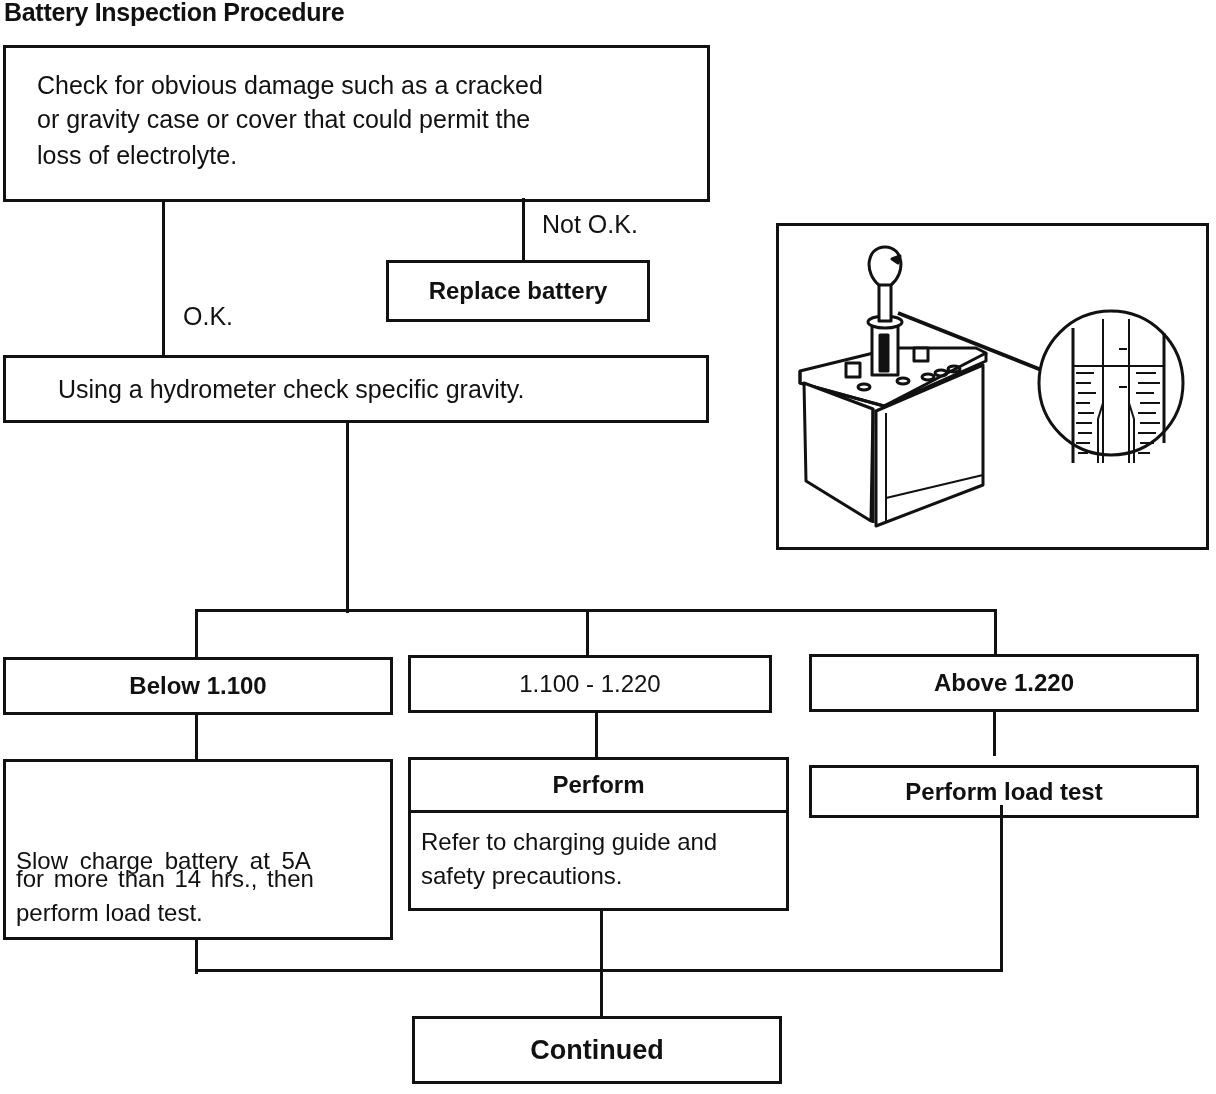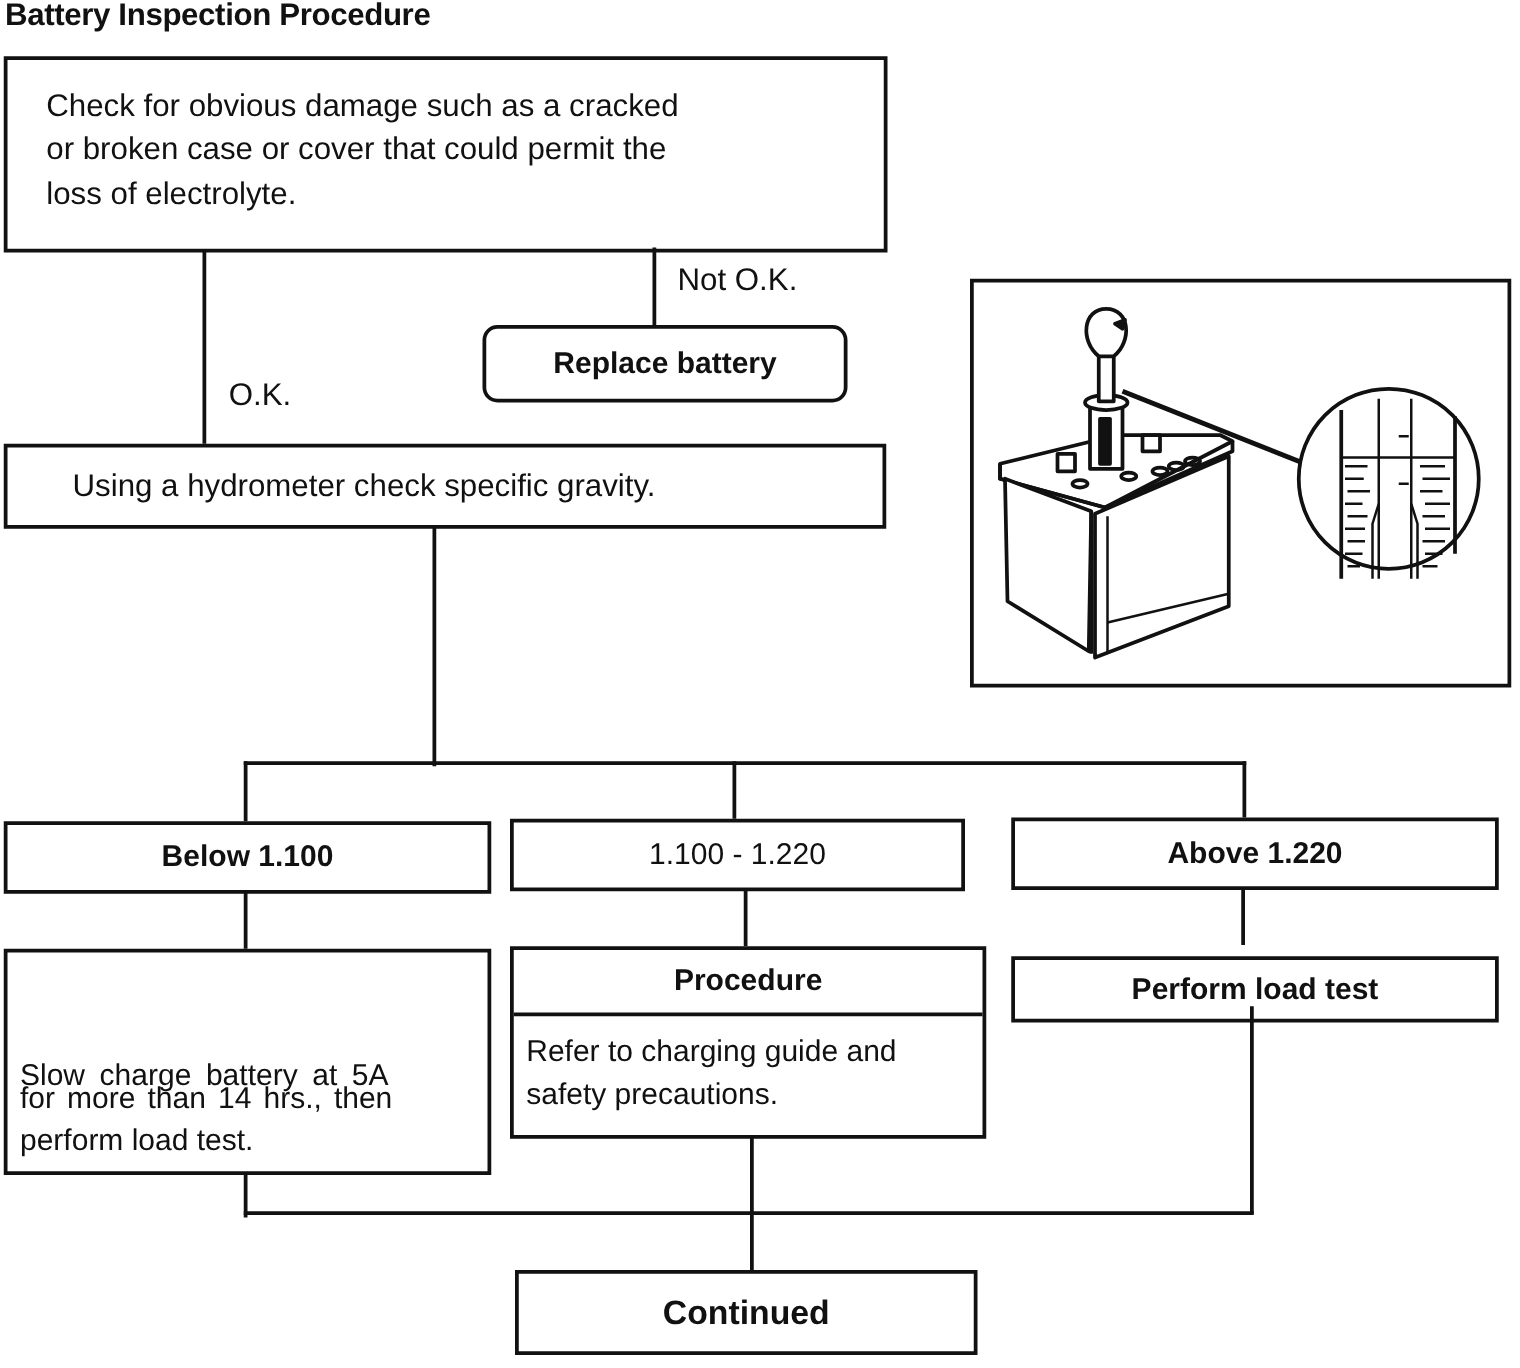--- a/index.html
+++ b/index.html
@@ -16,30 +16,30 @@
     .label { position:absolute; font-size:25px; }
     svg { position:absolute; }
   </style>
 </head>
 <body>
 
 <div class="title">Battery Inspection Procedure</div>
 
 <div class="box" style="left:3px;top:45px;width:707px;height:157px;">
   <div class="txt" style="left:31px;top:20px;">Check for obvious damage  such as a  cracked</div>
-  <div class="txt" style="left:31px;top:54px;">or broken case or cover that could permit the</div>
+  <div class="txt" style="left:31px;top:54px;">or gravity case or cover that could permit the</div>
   <div class="txt" style="left:31px;top:90px;">loss of electrolyte.</div>
 </div>
 
 <div class="line v" style="left:162px;top:200px;height:158px;"></div>
 <div class="line v" style="left:522px;top:198px;height:64px;"></div>
 <div class="label" style="left:542px;top:210px;">Not O.K.</div>
 <div class="label" style="left:183px;top:302px;">O.K.</div>
 
-<div class="box center bold" style="left:386px;top:260px;width:292px;height:62px;font-size:24px;border-radius:12px;">
+<div class="box center bold" style="left:386px;top:260px;width:264px;height:62px;font-size:24px;">
   <span>Replace battery</span>
 </div>
 
 <div class="box center" style="left:3px;top:355px;width:706px;height:68px;font-size:25px;justify-content:flex-start;padding-left:52px;">
   <span>Using a hydrometer check specific gravity.</span>
 </div>
 
 <div class="line v" style="left:346px;top:421px;height:192px;"></div>
 <div class="line h" style="left:195px;top:609px;width:802px;"></div>
 <div class="line v" style="left:195px;top:609px;height:50px;"></div>
@@ -61,21 +61,21 @@
 <div class="line v" style="left:993px;top:710px;height:46px;"></div>
 
 <div class="box" style="left:3px;top:759px;width:390px;height:181px;">
   <div class="txt" style="left:10px;top:66px;font-size:24px;word-spacing:5px;margin-top:16px;">Slow charge battery at 5A</div>
   <div class="txt" style="left:10px;top:100px;font-size:24px;word-spacing:3px;">for more than 14 hrs., then</div>
   <div class="txt" style="left:10px;top:134px;font-size:24px;">perform load test.</div>
 </div>
 
 <div class="box" style="left:408px;top:757px;width:381px;height:154px;">
   <div class="center bold" style="position:absolute;left:0;top:0;width:100%;height:50px;border-bottom:3px solid #111;font-size:24px;">
-    <span>Procedure</span>
+    <span>Perform</span>
   </div>
   <div class="txt" style="left:10px;top:99px;font-size:24px;">safety precautions.</div>
   <div class="txt" style="left:10px;top:65px;font-size:24px;">Refer to charging guide and</div>
 </div>
 
 <div class="box center bold" style="left:809px;top:754px;width:390px;height:53px;font-size:24px;margin-top:11px;">
   <span>Perform load test</span>
 </div>
 
 <div class="line v" style="left:195px;top:938px;height:36px;"></div>

